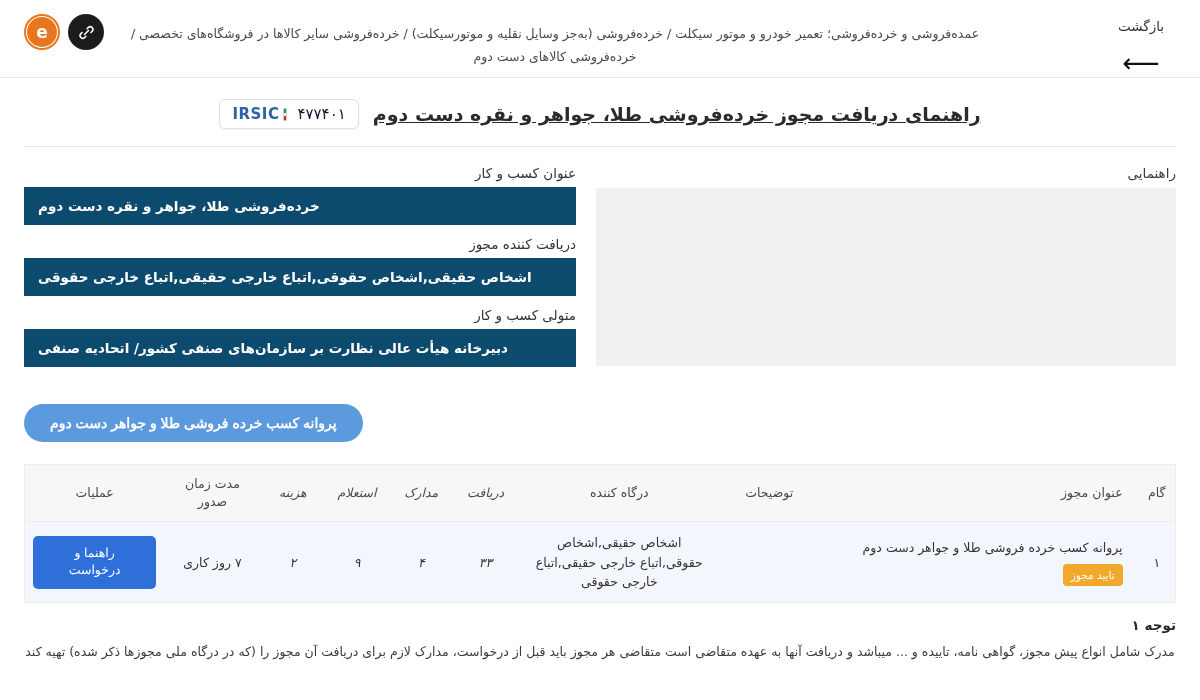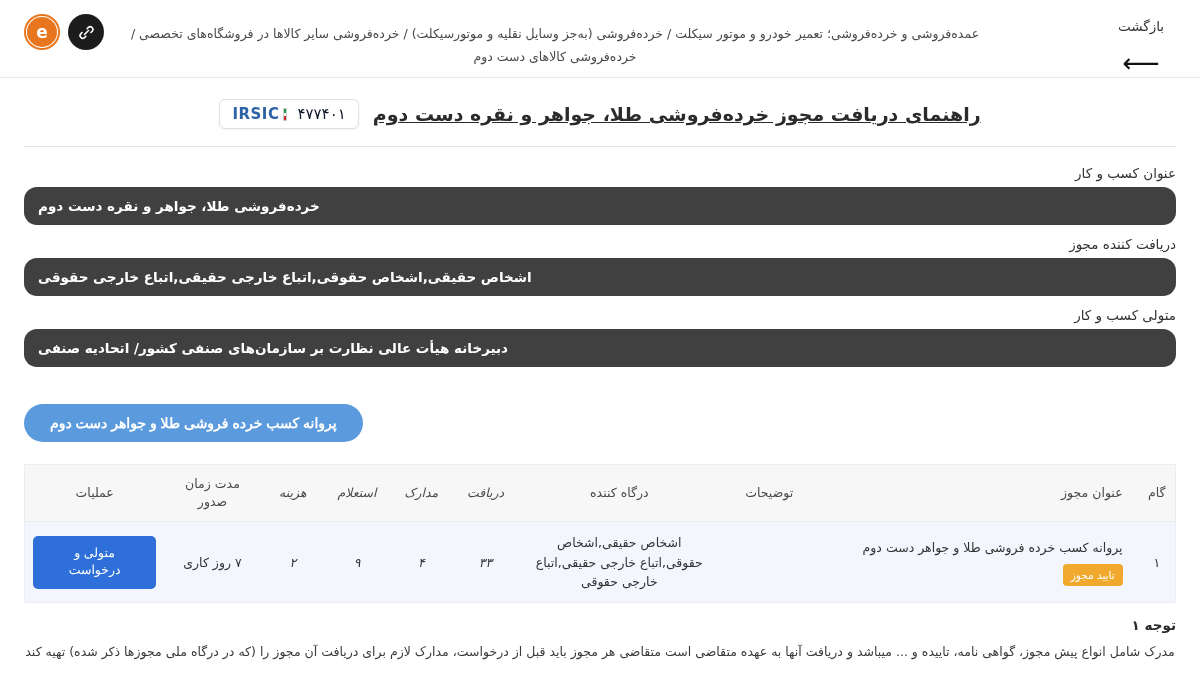--- a/index.html
+++ b/index.html
@@ -150,31 +150,30 @@
     background: #f1f1f1;
   }
 
   .field-label {
     font-size: 13.5px;
     color: #333;
     margin-bottom: 6px;
     text-align: right;
   }
   .field-bar {
-    background: #404040;
+    background: #0c4a6e;
     color: #ffffff;
     font-size: 13.5px;
     font-weight: bold;
     height: 38px;
     display: flex;
     align-items: center;
     justify-content: flex-end;
     padding: 0 14px;
     margin-bottom: 11px;
-    border-radius: 13px;
   }
 
   
   .permit-row {
     display: flex;
     justify-content: flex-end;
     padding: 26px 24px 0 24px;
   }
   .permit-btn {
     background: #5b9bdd;
@@ -297,20 +296,24 @@
       <span class="flagbar"></span>
       <span>IRSIC</span>
     </span>
   </div>
 </div>
 
 <div class="hr-main"></div>
 
 <div class="info-wrap">
 
+  <div class="info-left">
+    <div class="guide-label">راهنمایی</div>
+    <div class="guide-box"></div>
+  </div>
 
   <div class="info-right">
 
     <div class="field-label">عنوان کسب و کار</div>
     <div class="field-bar">خرده‌فروشی طلا، جواهر و نقره دست دوم</div>
 
     <div class="field-label">دریافت کننده مجوز</div>
     <div class="field-bar">اشخاص حقیقی,اشخاص حقوقی,اتباع خارجی حقیقی,اتباع خارجی حقوقی</div>
 
     <div class="field-label">متولی کسب و کار</div>
@@ -347,21 +350,21 @@
           <span class="badge">تایید مجوز</span>
         </td>
         <td class="c-desc"></td>
         <td class="c-receiver">اشخاص حقیقی,اشخاص حقوقی,اتباع خارجی حقیقی,اتباع خارجی حقوقی</td>
         <td class="c-conditions">۳۳</td>
         <td class="c-docs">۴</td>
         <td class="c-inquiry">۹</td>
         <td class="c-cost">۲</td>
         <td class="c-duration">۷ روز کاری</td>
         <td class="c-ops">
-          <button class="op-btn">متولی و درخواست</button>
+          <button class="op-btn">راهنما و درخواست</button>
         </td>
       </tr>
     </tbody>
   </table>
 </div>
 
 <div class="note">
   <div class="note-title">توجه ۱</div>
   <div class="note-body">مدرک شامل انواع پیش مجوز، گواهی نامه، تاییده و ... میباشد و دریافت آنها به عهده متقاضی است متقاضی هر مجوز باید قبل از درخواست، مدارک لازم برای دریافت آن مجوز را (که در درگاه ملی مجوزها ذکر شده) تهیه کند</div>
 </div>

